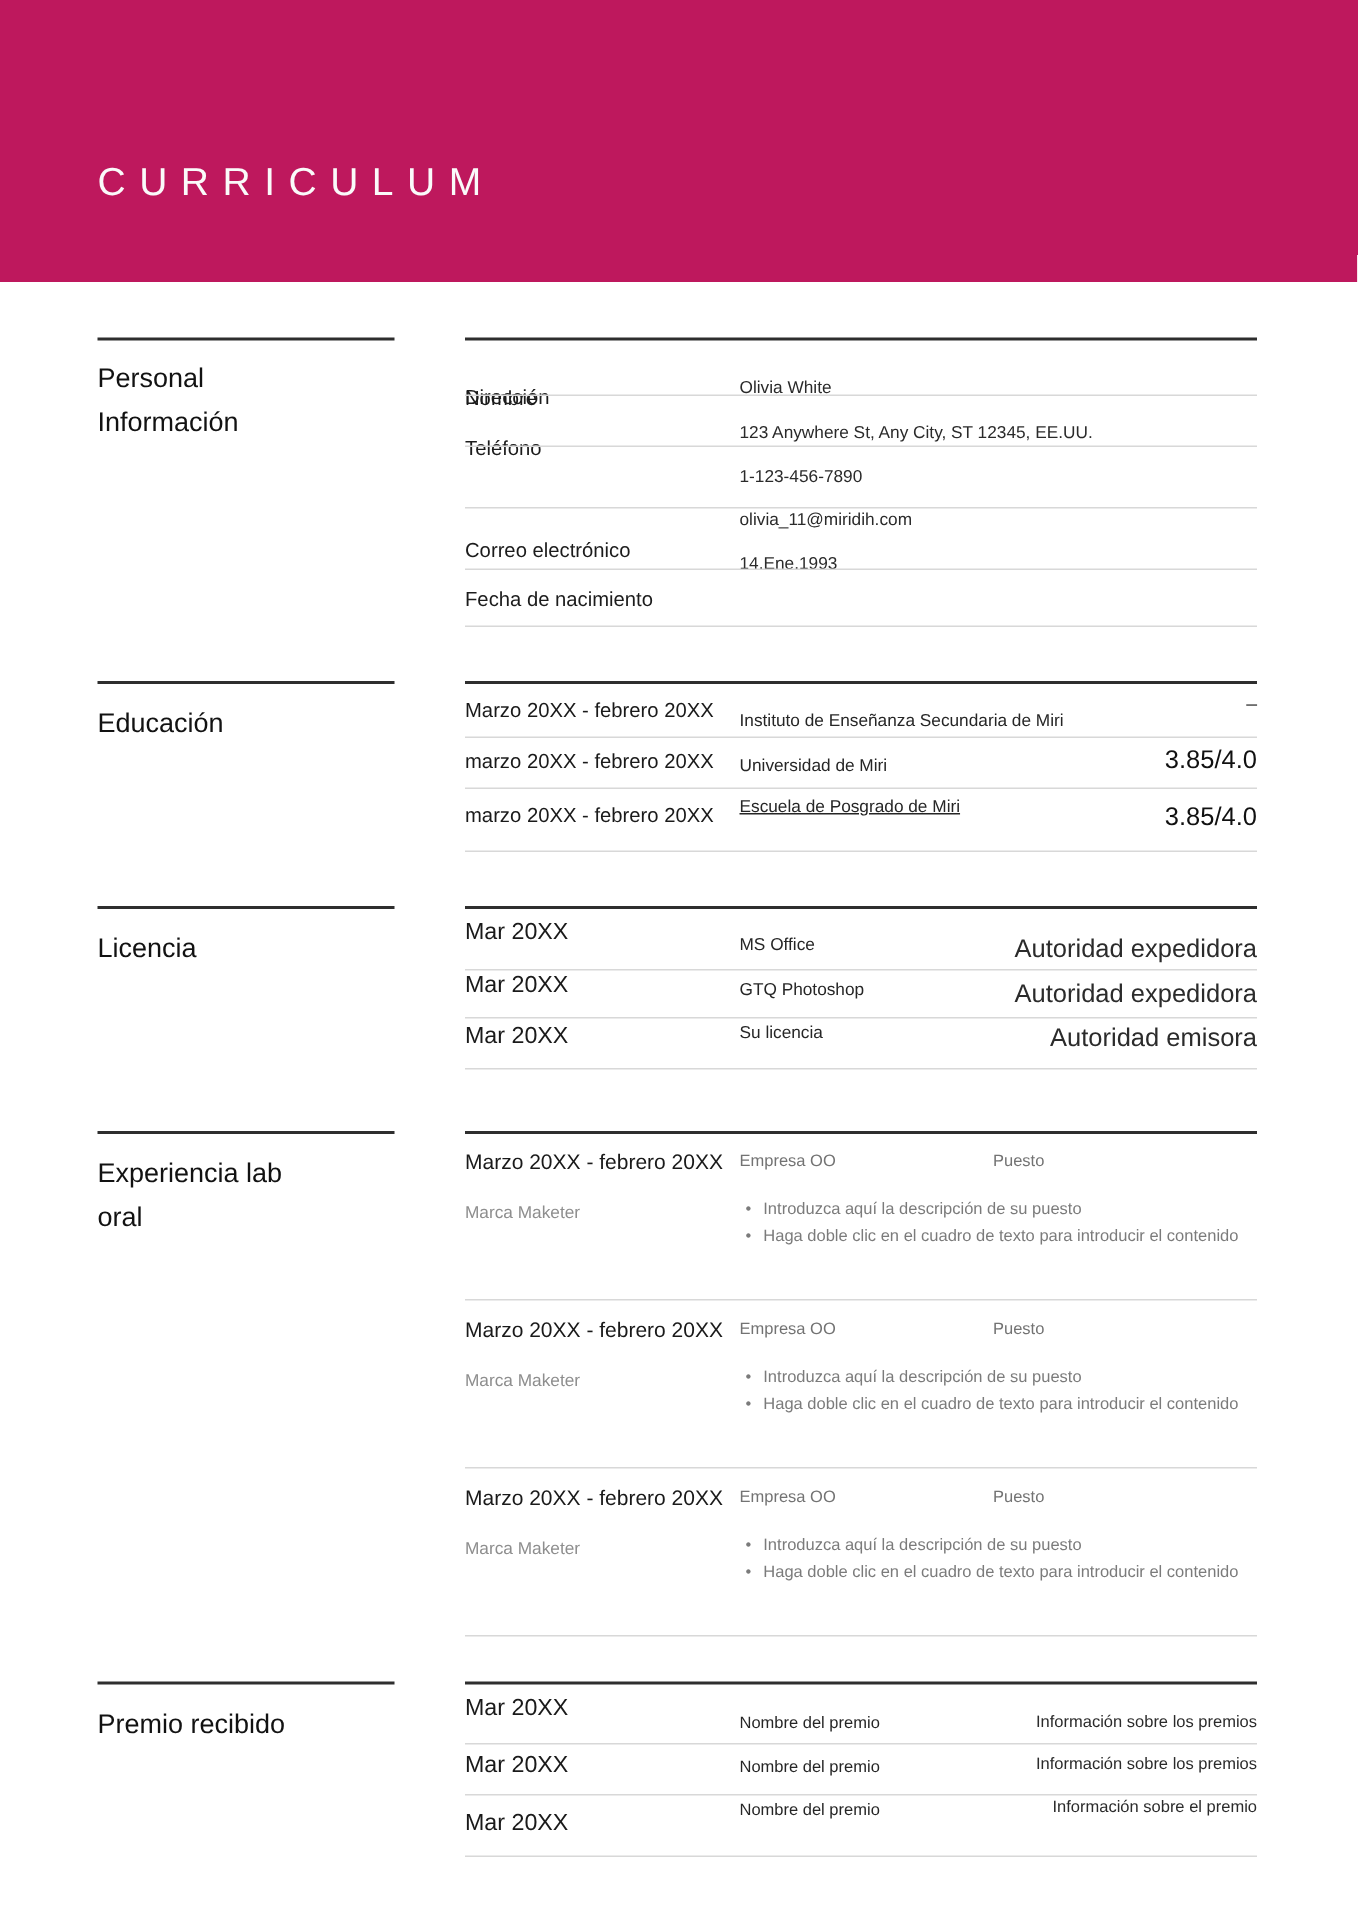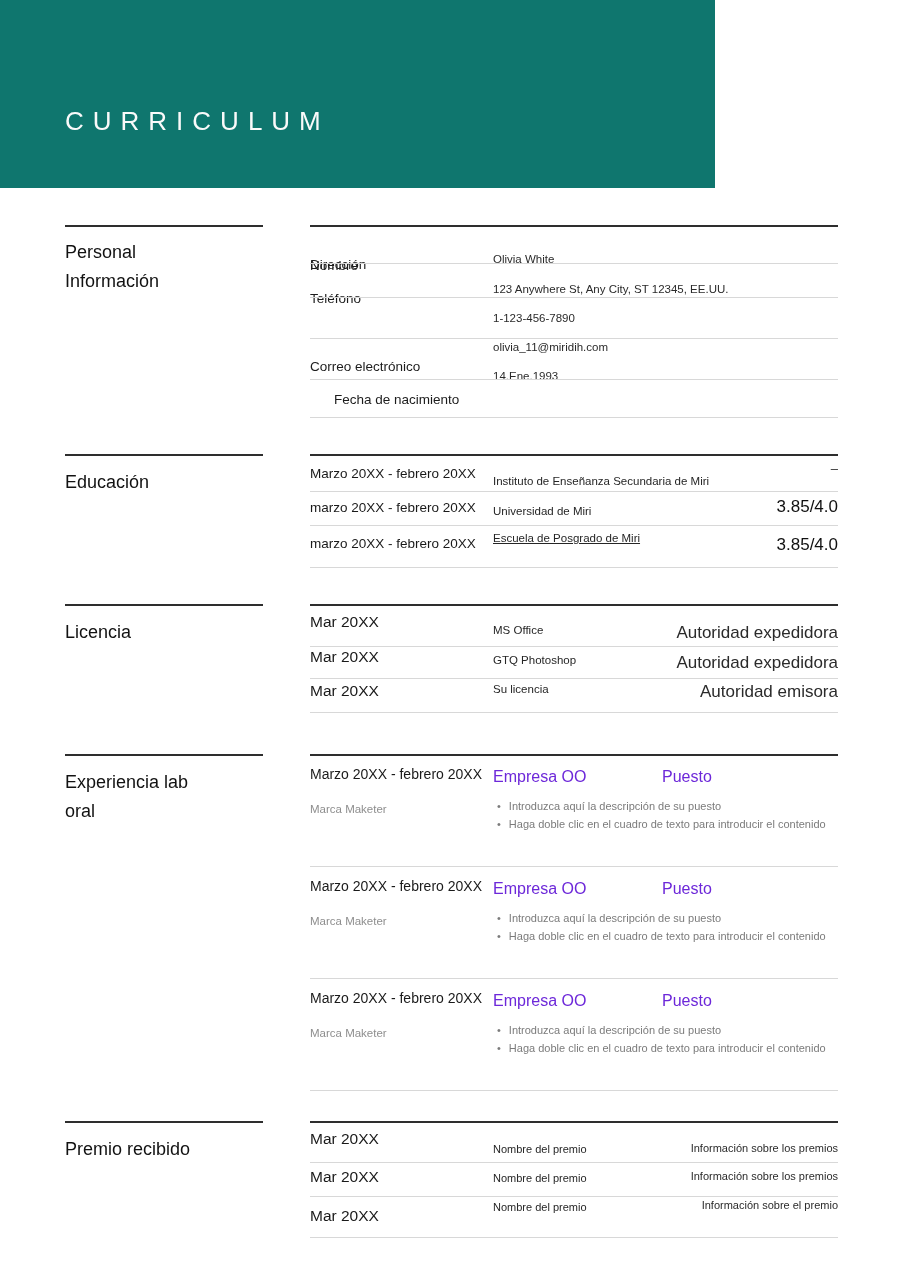--- a/index.html
+++ b/index.html
@@ -8,22 +8,22 @@
   .page {
     position: relative;
     width: 905px;
     height: 1280px;
     background: #ffffff;
     overflow: hidden;
   }
   .header-band {
     position: absolute;
     left: 0; top: 0;
-    width: 715px; height: 188px;
-    background: #0f766e;
+    width: 905px; height: 188px;
+    background: #be185d;
   }
   .doc-title {
     position: absolute;
     left: 65px; top: 106px;
     font-size: 26px;
     letter-spacing: 9px;
     color: #fafafa;
     font-weight: 400;
   }
   .abs { position: absolute; white-space: nowrap; }
@@ -41,21 +41,21 @@
   .p-label   { font-size: 13.5px; color: #1c1c1c; }
   .p-value   { font-size: 11.5px; color: #2a2a2a; }
   .period    { font-size: 13.5px; color: #1a1a1a; }
   .school    { font-size: 11.5px; color: #262626; }
   .grade     { font-size: 17px;  color: #111111; text-align: right; }
   .dash      { font-size: 13px;  color: #333333; text-align: right; }
   .lic-date  { font-size: 15.5px; color: #1a1a1a; }
   .lic-name  { font-size: 11.5px; color: #262626; }
   .lic-auth  { font-size: 17px; color: #2b2b2b; text-align: right; }
   .exp-period{ font-size: 14px;  color: #1a1a1a; }
-  .exp-co    { font-size: 16px; color: #6d28d9; }
+  .exp-co    { font-size: 11px; color: #737373; }
   .exp-brand { font-size: 11.5px; color: #8e8e8e; }
   .exp-bullet{ font-size: 11px;  color: #7b7b7b; }
   .exp-bullet::before { content: "\2022"; margin-right: 8px; color: #7b7b7b; }
   .aw-date   { font-size: 15.5px; color: #1a1a1a; }
   .aw-name   { font-size: 11px; color: #262626; }
   .aw-info   { font-size: 11px;  color: #2b2b2b; text-align: right; }
   .right-align { right: 67px; text-align: right; }
 </style>
 </head>
 <body>
@@ -86,21 +86,21 @@
 
   <div class="rule-dark" style="left:65px; top:1121px; width:198px;"></div>
   <div class="rail-heading" style="top:1135px;">Premio recibido</div>
 
   <div class="rule-dark" style="left:310px; top:225px; width:528px;"></div>
 
   <span class="abs p-label" style="left:310px; top:227px;margin-top:31px;">Nombre</span>
   <span class="abs p-label" style="left:310px; top:257px;">Dirección</span>
   <span class="abs p-label" style="left:310px; top:291px;">Teléfono</span>
   <span class="abs p-label" style="left:310px; top:359px;">Correo electrónico</span>
-  <span class="abs p-label" style="left:310px; top:392px;margin-left:24px;">Fecha de nacimiento</span>
+  <span class="abs p-label" style="left:310px; top:392px;">Fecha de nacimiento</span>
 
   <span class="abs p-value" style="left:493px; top:253px;">Olivia White</span>
   <span class="abs p-value" style="left:493px; top:283px;">123 Anywhere St, Any City, ST 12345, EE.UU.</span>
   <span class="abs p-value" style="left:493px; top:312px;">1-123-456-7890</span>
   <span class="abs p-value" style="left:493px; top:341px;">olivia_11@miridih.com</span>
   <span class="abs p-value" style="left:493px; top:370px;">14.Ene.1993</span>
 
   <div class="rule-light" style="left:310px; top:263px; width:528px;"></div>
   <div class="rule-light" style="left:310px; top:297px; width:528px;"></div>
   <div class="rule-light" style="left:310px; top:338px; width:528px;"></div>

